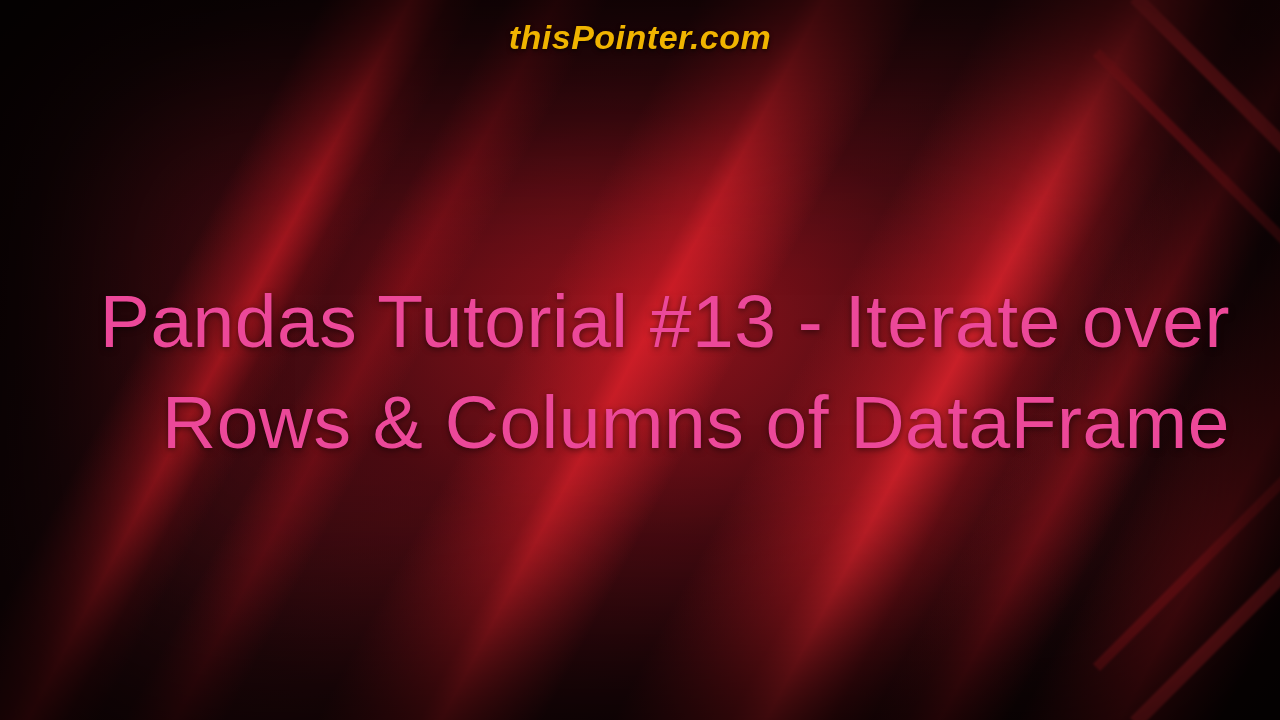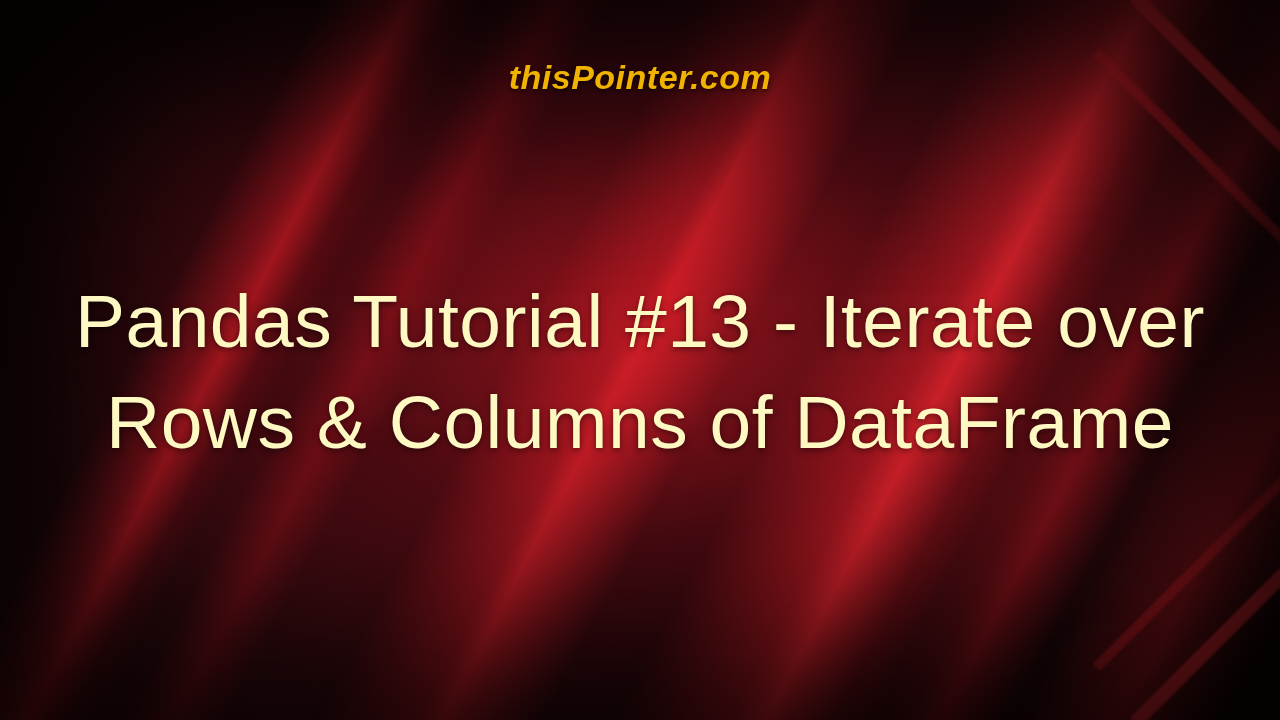--- a/index.html
+++ b/index.html
@@ -68,30 +68,29 @@
     top: 18px;
     left: 50%;
     transform: translateX(-50%);
     font-weight: 900;
     font-size: 34px;
     letter-spacing: 0.5px;
     color: #f0b400;
     font-style: italic;
     font-family: Verdana, Geneva, sans-serif;
     text-shadow: 0 2px 4px rgba(0,0,0,0.6);
-    margin-top: 40px;
   }
   .title {
     position: absolute;
     top: 50%;
     left: 50%;
     transform: translate(-50%, -44%);
     width: 1180px;
-    text-align: center;
-    color: #fef9c3;
+    text-align: right;
+    color: #ec4899;
     font-size: 75px;
     font-weight: 350;
     line-height: 1.35;
     text-shadow: 0 2px 6px rgba(0,0,0,0.5);
     letter-spacing: 0.5px;
   }
 </style>
 </head>
 <body>
 

